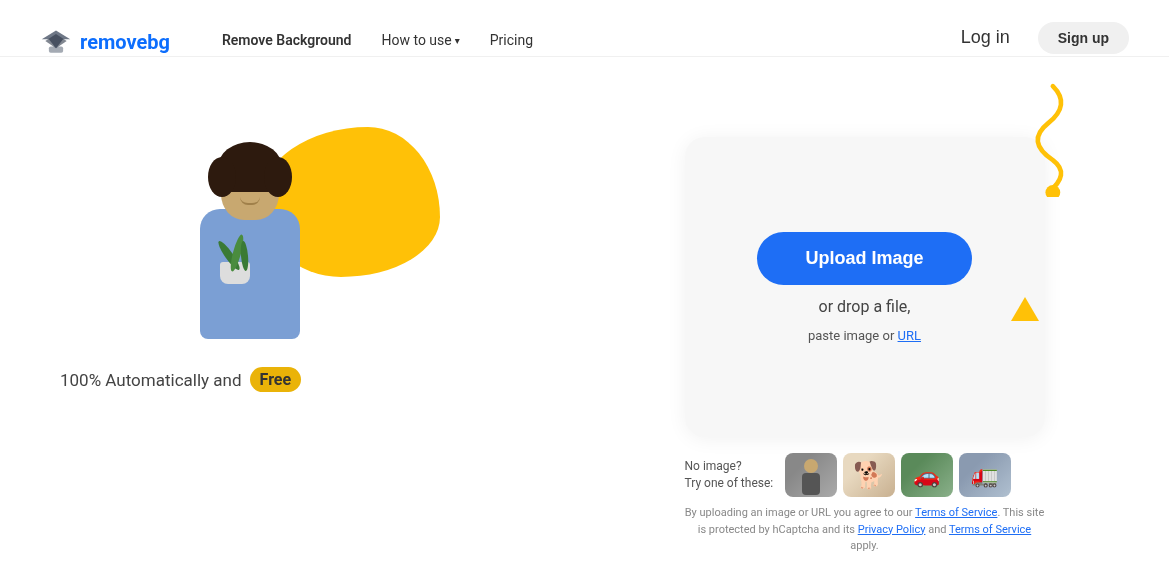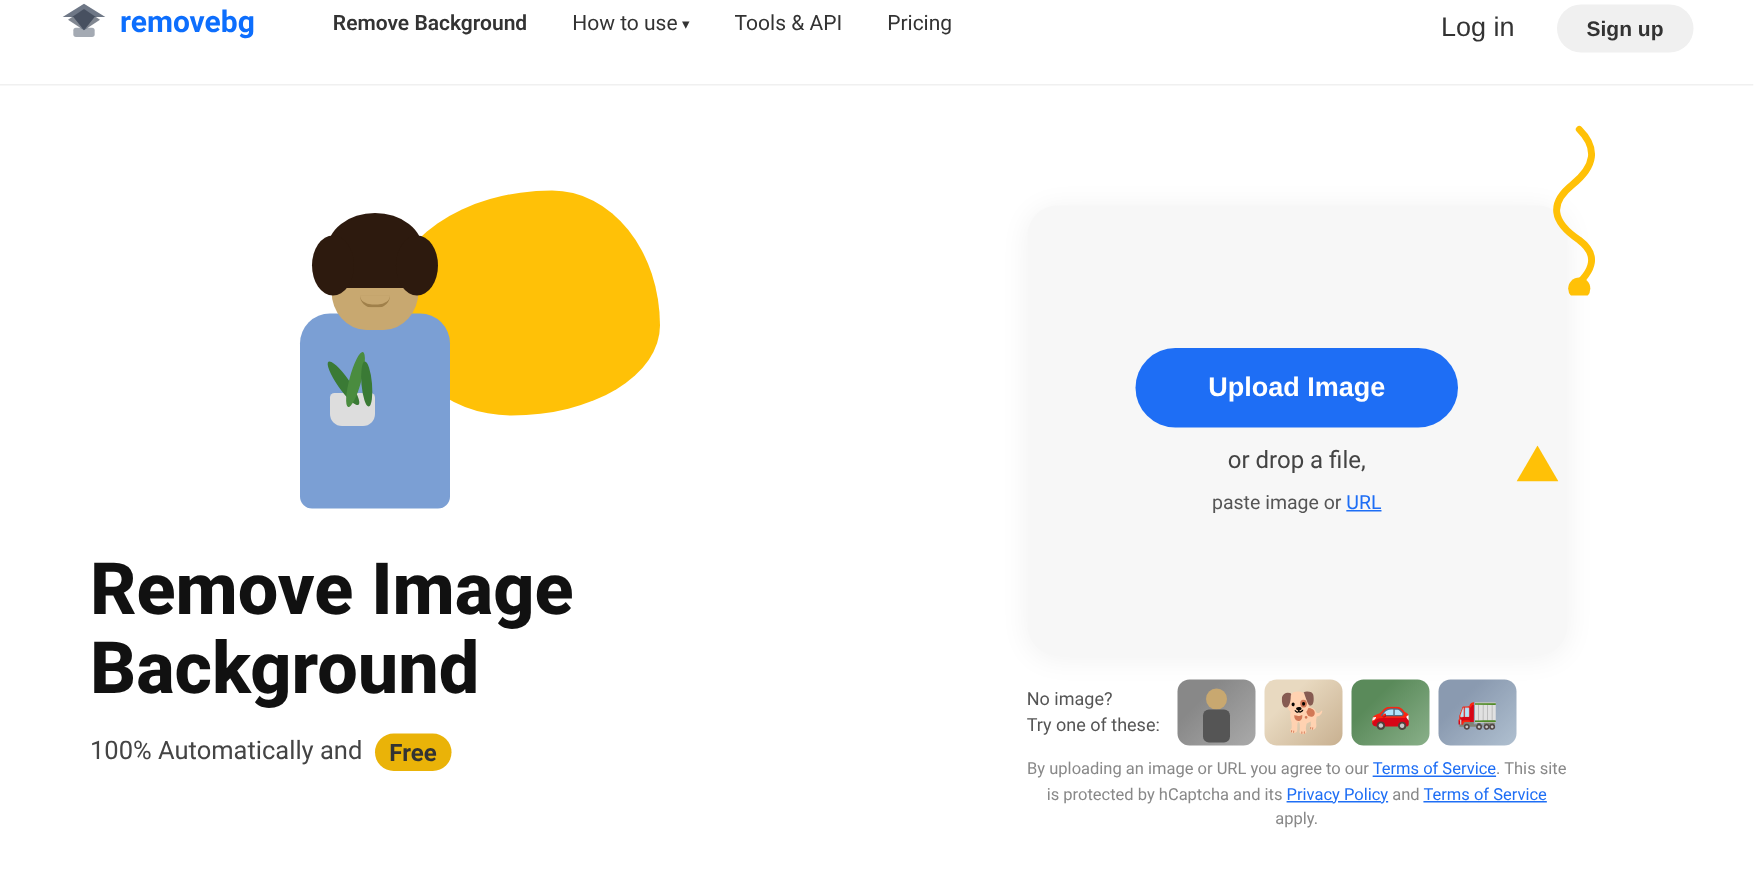--- a/index.html
+++ b/index.html
@@ -7,21 +7,21 @@
       font-family: -apple-system, BlinkMacSystemFont, 'Segoe UI', Roboto, sans-serif;
       background: #fff;
       width: 1169px;
       min-height: 580px;
       overflow: hidden;
     }
 
     
     .navbar {
       display: flex;
-      align-items: flex-start;
+      align-items: flex-end;
       padding: 0 40px;
       height: 57px;
       border-bottom: 1px solid #f0f0f0;
       position: relative;
       z-index: 10;
     }
     .logo-area {
       display: flex;
       align-items: center;
       gap: 8px;
@@ -331,23 +331,20 @@
   </a>
   <div class="nav-links">
     <a class="nav-link active" href="#">
       <span>Remove Background</span>
     </a>
     <a class="nav-link" href="#">
       <span>How to use</span>
       <span class="chevron">▾</span>
     </a>
     <a class="nav-link" href="#">
-      <span>Tools &amp; API</span>
-    </a>
-    <a class="nav-link" href="#">
       <span>Pricing</span>
     </a>
   </div>
   <div class="nav-right">
     <button class="btn-login">Log in</button>
     <button class="btn-signup">Sign up</button>
   </div>
 </nav>
 
 <div class="main">
@@ -381,24 +378,20 @@
                 <div style="width:8px;height:35px;background:#3a7a35;border-radius:50%;position:absolute;transform:rotate(-35deg);top:-28px;left:-10px;"></div>
                 <div style="width:8px;height:38px;background:#4a8c3f;border-radius:50%;position:absolute;transform:rotate(15deg);top:-32px;left:-2px;"></div>
                 <div style="width:7px;height:30px;background:#3a7a35;border-radius:50%;position:absolute;transform:rotate(-5deg);top:-25px;left:6px;"></div>
               </div>
             </div>
           </div>
         </div>
       </div>
     </div>
 
-    <h1 class="hero-title">
-      <span>Remove Image</span><br>
-      <span>Background</span>
-    </h1>
     <p class="hero-subtitle">
       <span>100% Automatically and</span>
       <span class="free-badge">Free</span>
     </p>
   </div>
 
   <div class="right-side">
 
     <svg class="deco-squiggle" viewBox="0 0 80 130" fill="none" xmlns="http://www.w3.org/2000/svg">
       <path d="M55,10 Q75,30 50,50 Q25,70 55,90 Q75,105 50,125" stroke="#FFC107" stroke-width="5" fill="none" stroke-linecap="round"></path>

